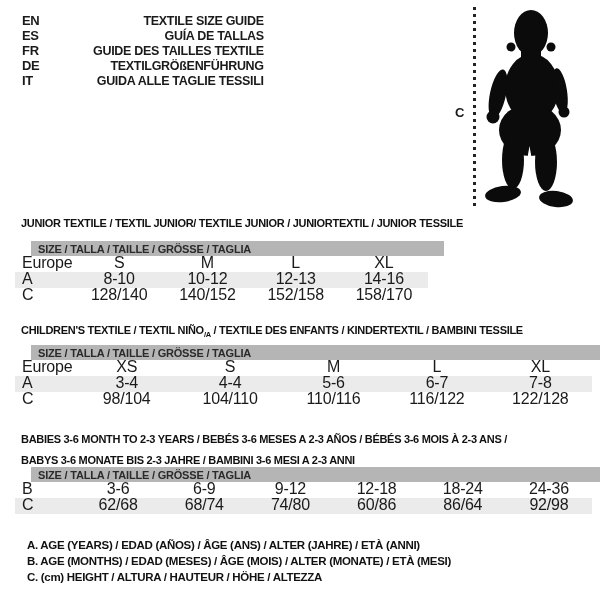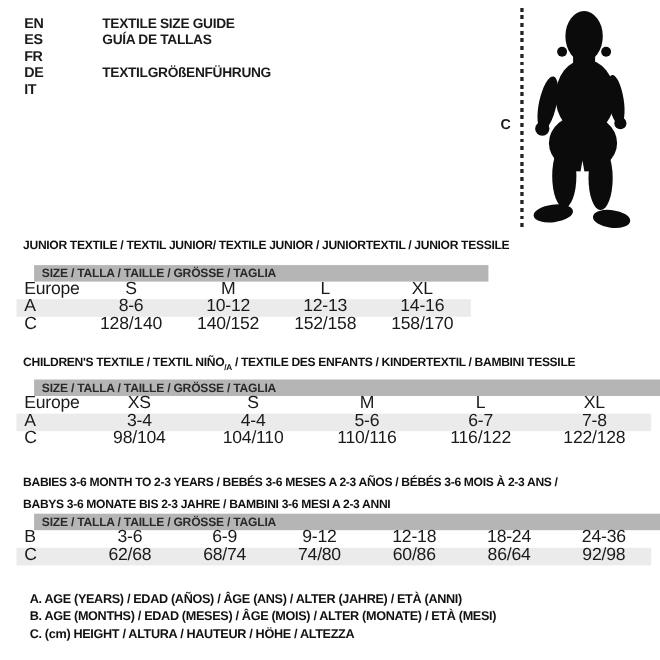--- a/index.html
+++ b/index.html
@@ -8,21 +8,21 @@
     width: 600px;
     height: 600px;
     background: #ffffff;
     font-family: "Liberation Sans", sans-serif;
     color: #1a1a1a;
     overflow: hidden;
   }
 
   
   .lang-block { position: absolute; left: 22px; top: 13px; }
-  .lang-row { display: flex; height: 15px; align-items: center; }
+  .lang-row { display: flex; height: 15px; align-items: center; justify-content: space-between; }
   .lang-code { width: 37px; font-weight: bold; font-size: 13px; letter-spacing: -0.3px; }
   .lang-label { font-weight: bold; font-size: 12.5px; letter-spacing: -0.3px; white-space: nowrap; margin-left: 34px; }
 
   
   .figure { position: absolute; left: 450px; top: 5px; width: 130px; height: 208px; }
   .dash-line {
     position: absolute; left: 23px; top: 2px; width: 3px; height: 202px;
     background: repeating-linear-gradient(to bottom, #232323 0 3.5px, transparent 3.5px 7px);
   }
   .figure-label { position: absolute; left: 5px; top: 100px; font-weight: bold; font-size: 13px; }
@@ -70,27 +70,29 @@
     <div class="lang-row">
       <span class="lang-code">EN</span>
       <span class="lang-label">TEXTILE SIZE GUIDE</span>
     </div>
     <div class="lang-row">
       <span class="lang-code">ES</span>
       <span class="lang-label">GUÍA DE TALLAS</span>
     </div>
     <div class="lang-row">
       <span class="lang-code">FR</span>
+      <span class="lang-label">GUIDE DES TAILLES TEXTILE</span>
     </div>
     <div class="lang-row">
       <span class="lang-code">DE</span>
       <span class="lang-label">TEXTILGRÖßENFÜHRUNG</span>
     </div>
     <div class="lang-row">
       <span class="lang-code">IT</span>
+      <span class="lang-label">GUIDA ALLE TAGLIE TESSILI</span>
     </div>
   </div>
 
   <div class="figure">
     <span class="figure-label">C</span>
     <div class="dash-line"></div>
     <svg class="baby-svg" width="95" height="200" viewBox="0 0 95 200" xmlns="http://www.w3.org/2000/svg">
       <g fill="#0b0b0b">
         <ellipse cx="51" cy="25" rx="17" ry="23"></ellipse>
         <circle cx="31" cy="39" r="4.5"></circle>
@@ -119,21 +121,21 @@
     <div class="t-rows">
         <div class="trow">
           <div class="tlabel">Europe</div>
           <div class="tcell">S</div>
           <div class="tcell">M</div>
           <div class="tcell">L</div>
           <div class="tcell">XL</div>
         </div>
         <div class="trow shaded">
           <div class="tlabel">A</div>
-          <div class="tcell">8-6</div>
+          <div class="tcell">8-10</div>
           <div class="tcell">10-12</div>
           <div class="tcell">12-13</div>
           <div class="tcell">14-16</div>
         </div>
         <div class="trow">
           <div class="tlabel">C</div>
           <div class="tcell">128/140</div>
           <div class="tcell">140/152</div>
           <div class="tcell">152/158</div>
           <div class="tcell">158/170</div>

